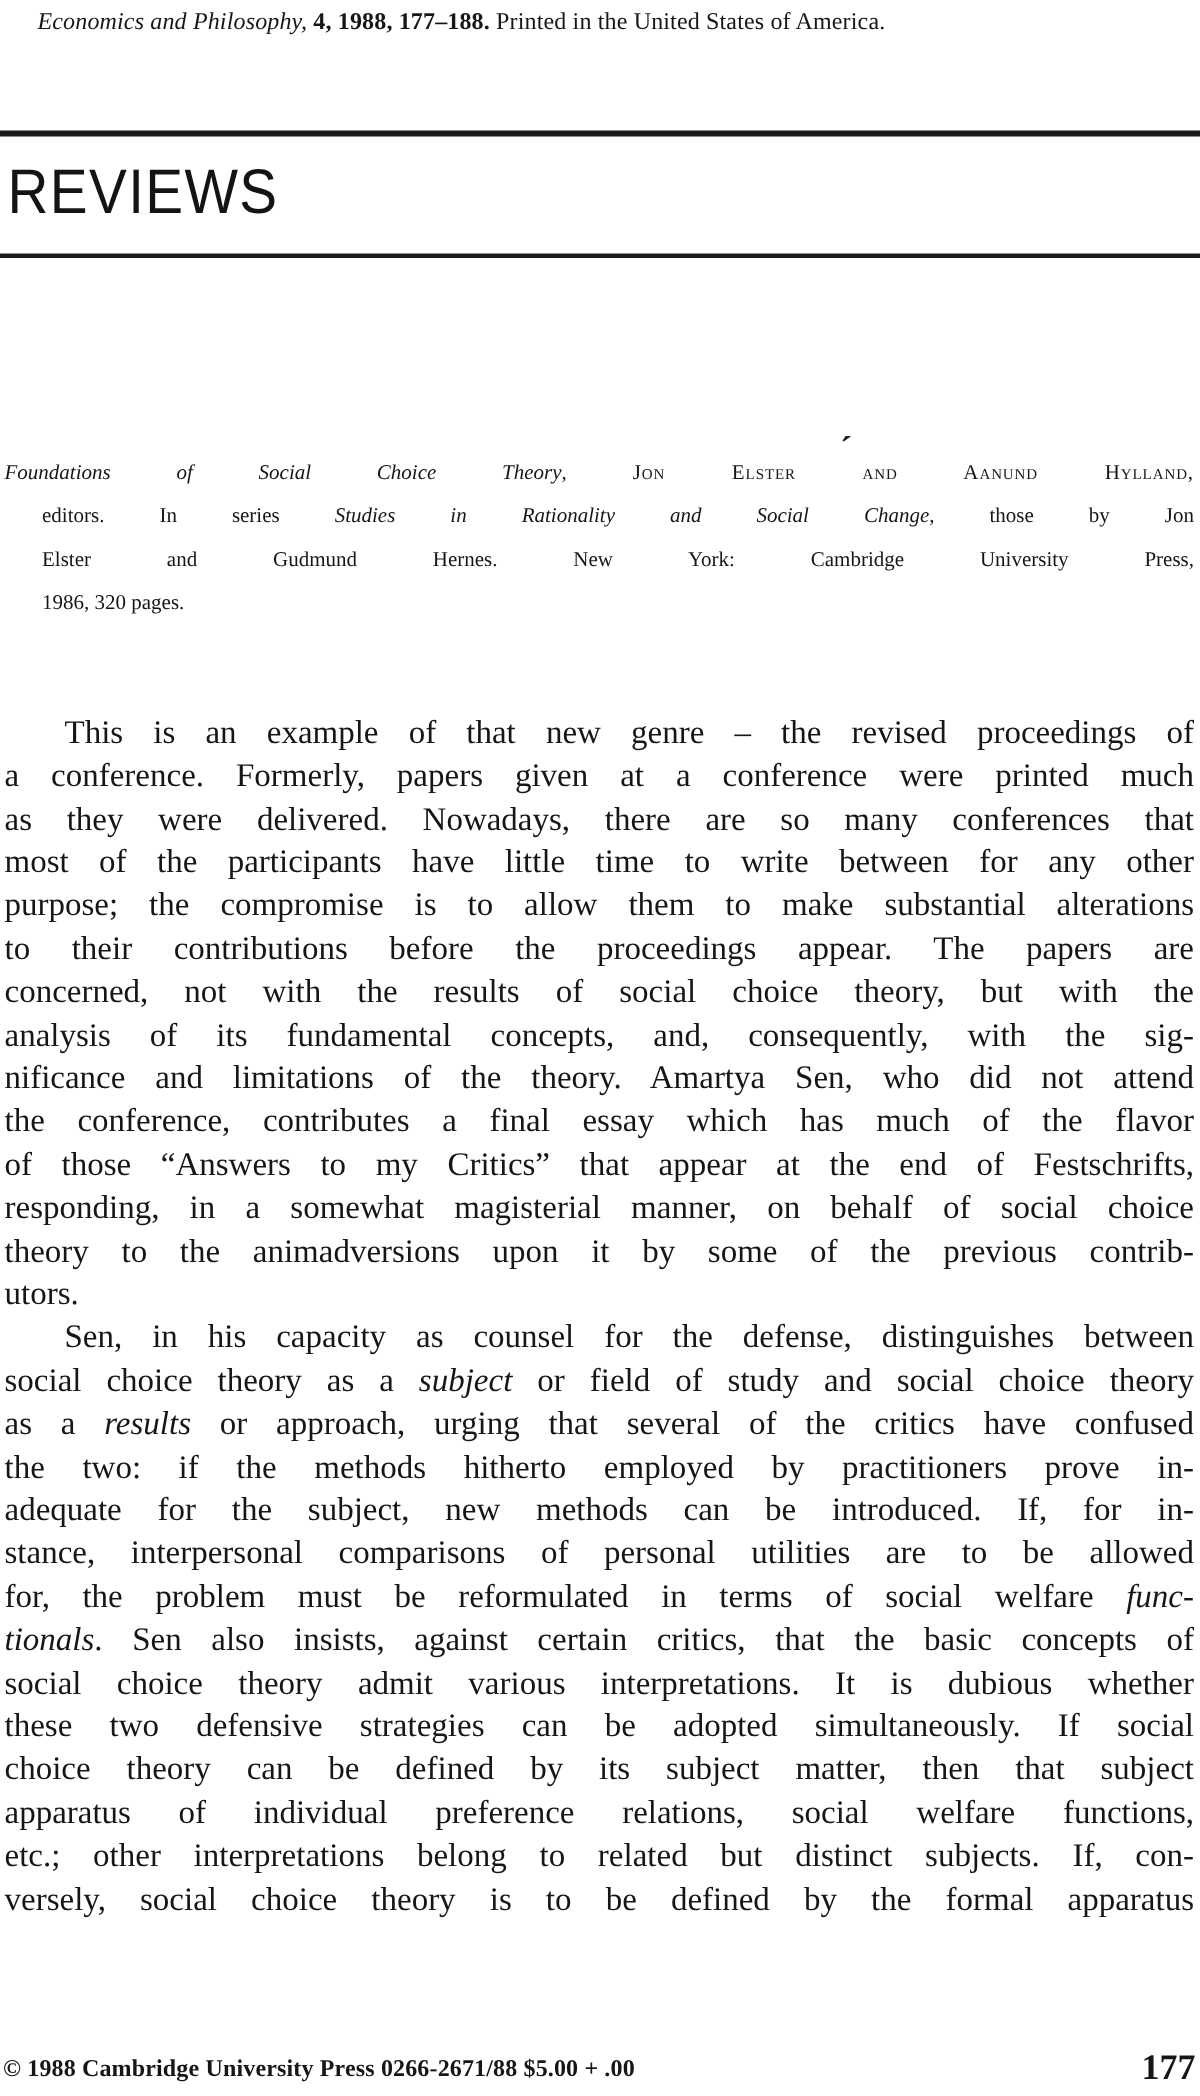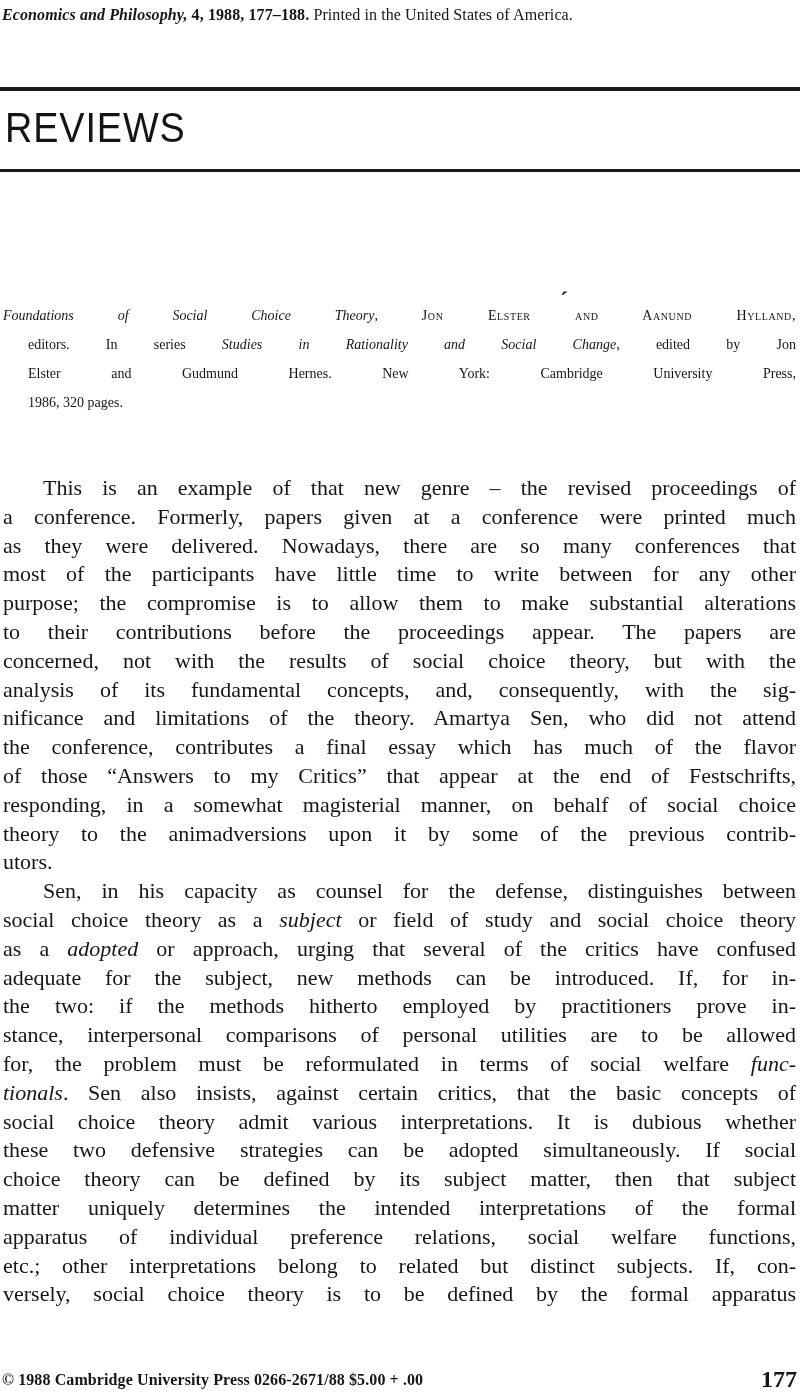--- a/index.html
+++ b/index.html
@@ -15,21 +15,21 @@
   
   .journal-line {
     position: absolute; top: 6px; left: 2px; right: 2px;
     font-size: 16px; letter-spacing: 0.1px;
   }
 
   
   .sg-n  { font-style: normal; font-weight: normal; }
   .sg-i  { font-style: italic; }
   .sg-b  { font-weight: bold; }
-  .sg-bi { font-weight: bold; font-style: italic; }
+  .sg-bi { font-weight: normal; font-style: italic; margin-left: 23px; }
   .sg-sc { font-variant: small-caps; letter-spacing: 0.6px; }
 
   
   .rule { position: absolute; left: 0; width: 800px; background: #1b1b1b; }
   .rule-top { top: 87px; height: 4px; }
   .rule-bottom { top: 169px; height: 3px; }
 
   
   .reviews-heading {
     position: absolute; top: 104px; left: 5px;
@@ -80,21 +80,21 @@
   <div class="rule rule-top"></div>
 
   <div class="reviews-heading">REVIEWS</div>
 
   <div class="rule rule-bottom"></div>
 
   <span class="accent-artifact">´</span>
 
   <div class="citation">
       <div class="tline just"><span class="sg-i">Foundations of Social Choice Theory</span><span class="sg-n">, </span><span class="sg-sc">Jon Elster and Aanund Hylland,</span></div>
-      <div class="tline just hang"><span class="sg-n">editors. In series </span><span class="sg-i">Studies in Rationality and Social Change</span><span class="sg-n">, edited by Jon</span></div>
+      <div class="tline just hang"><span class="sg-n">editors. In series </span><span class="sg-i">Studies in Rationality and Social Change</span><span class="sg-n">, those by Jon</span></div>
       <div class="tline just hang"><span class="sg-n">Elster and Gudmund Hernes. New York: Cambridge University Press,</span></div>
       <div class="tline hang"><span class="sg-n">1986, 320 pages.</span></div>
     </div>
 
   <div class="bodytext">
     <div>
         <div class="tline just find"><span class="sg-n">This is an example of that new genre – the revised proceedings of</span></div>
         <div class="tline just"><span class="sg-n">a conference. Formerly, papers given at a conference were printed much</span></div>
         <div class="tline just"><span class="sg-n">as they were delivered. Nowadays, there are so many conferences that</span></div>
         <div class="tline just"><span class="sg-n">most of the participants have little time to write between for any other</span></div>
@@ -105,30 +105,29 @@
         <div class="tline just"><span class="sg-n">nificance and limitations of the theory. Amartya Sen, who did not attend</span></div>
         <div class="tline just"><span class="sg-n">the conference, contributes a final essay which has much of the flavor</span></div>
         <div class="tline just"><span class="sg-n">of those “Answers to my Critics” that appear at the end of Festschrifts,</span></div>
         <div class="tline just"><span class="sg-n">responding, in a somewhat magisterial manner, on behalf of social choice</span></div>
         <div class="tline just"><span class="sg-n">theory to the animadversions upon it by some of the previous contrib-</span></div>
         <div class="tline"><span class="sg-n">utors.</span></div>
       </div>
     <div>
         <div class="tline just find"><span class="sg-n">Sen, in his capacity as counsel for the defense, distinguishes between</span></div>
         <div class="tline just"><span class="sg-n">social choice theory as a </span><span class="sg-i">subject</span><span class="sg-n"> or field of study and social choice theory</span></div>
-        <div class="tline just"><span class="sg-n">as a </span><span class="sg-i">adopted</span><span class="sg-n"> or approach, urging that several of the critics have confused</span></div>
+        <div class="tline just"><span class="sg-n">as a </span><span class="sg-i">results</span><span class="sg-n"> or approach, urging that several of the critics have confused</span></div>
+        <div class="tline just"><span class="sg-n">the two: if the methods hitherto employed by practitioners prove in-</span></div>
         <div class="tline just"><span class="sg-n">adequate for the subject, new methods can be introduced. If, for in-</span></div>
-        <div class="tline just"><span class="sg-n">the two: if the methods hitherto employed by practitioners prove in-</span></div>
         <div class="tline just"><span class="sg-n">stance, interpersonal comparisons of personal utilities are to be allowed</span></div>
         <div class="tline just"><span class="sg-n">for, the problem must be reformulated in terms of social welfare </span><span class="sg-i">func-</span></div>
         <div class="tline just"><span class="sg-i">tionals</span><span class="sg-n">. Sen also insists, against certain critics, that the basic concepts of</span></div>
         <div class="tline just"><span class="sg-n">social choice theory admit various interpretations. It is dubious whether</span></div>
         <div class="tline just"><span class="sg-n">these two defensive strategies can be adopted simultaneously. If social</span></div>
         <div class="tline just"><span class="sg-n">choice theory can be defined by its subject matter, then that subject</span></div>
-        <div class="tline just"><span class="sg-n">matter uniquely determines the intended interpretations of the formal</span></div>
         <div class="tline just"><span class="sg-n">apparatus of individual preference relations, social welfare functions,</span></div>
         <div class="tline just"><span class="sg-n">etc.; other interpretations belong to related but distinct subjects. If, con-</span></div>
         <div class="tline just"><span class="sg-n">versely, social choice theory is to be defined by the formal apparatus</span></div>
       </div>
   </div>
 
   <div class="footer">
     <span class="copyright">© 1988 Cambridge University Press 0266-2671/88 $5.00 + .00</span>
     <span class="pagenum">177</span>
   </div>

